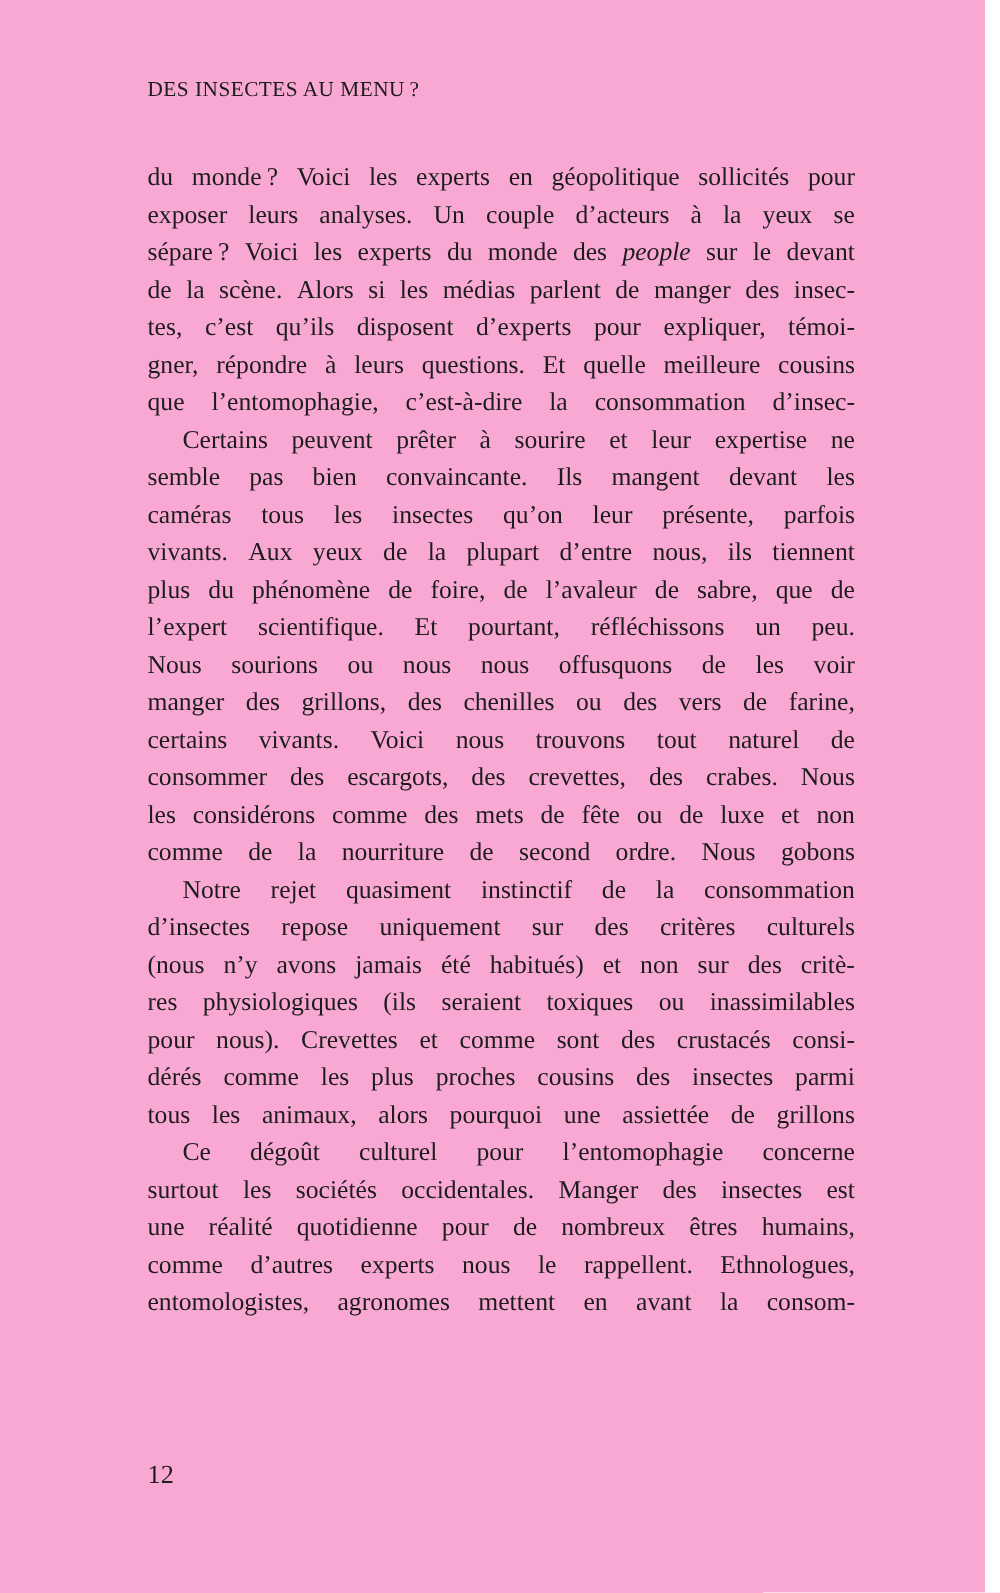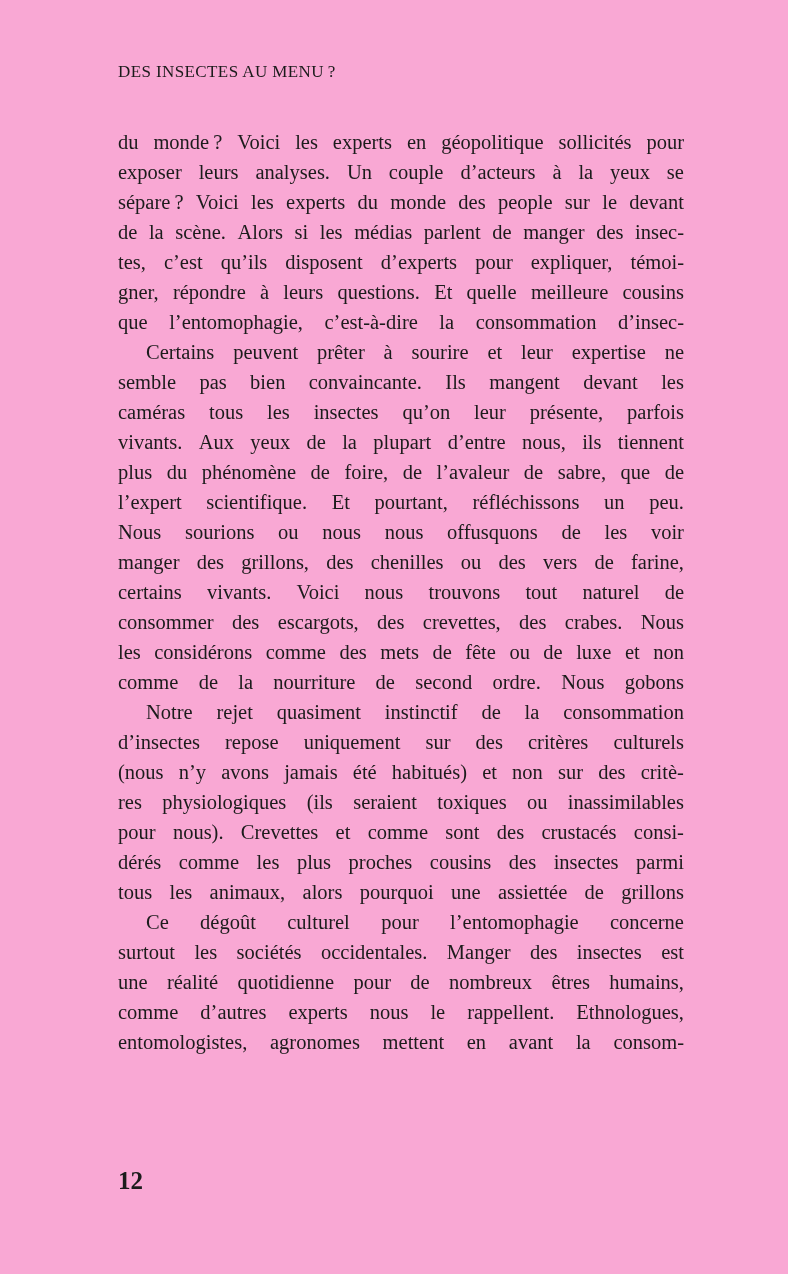--- a/index.html
+++ b/index.html
@@ -26,28 +26,27 @@
     left:118px;
     top:127px;
     width:566px;
     font-size:20.5px;
   }
   .paragraph { margin:0; }
   .line { height:30px; line-height:30px; white-space:nowrap; }
   .line.justify { display:flex; justify-content:space-between; }
   .line.indent { padding-left:28px; }
   .w { flex:0 0 auto; white-space:pre; }
-  .it { }
+  .it { font-style:italic; }
   .page-number {
     position:absolute;
     left:118px;
     top:1167px;
-    font-size:25px;
+    font-size:21px;
     color:#1c1c1c;
-    font-weight:bold;
   }
 </style>
 </head>
 <body>
 
 <div class="page">
   <div class="running-header">DES INSECTES AU MENU ?</div>
 
   <div class="body-text">
       <div class="paragraph">

